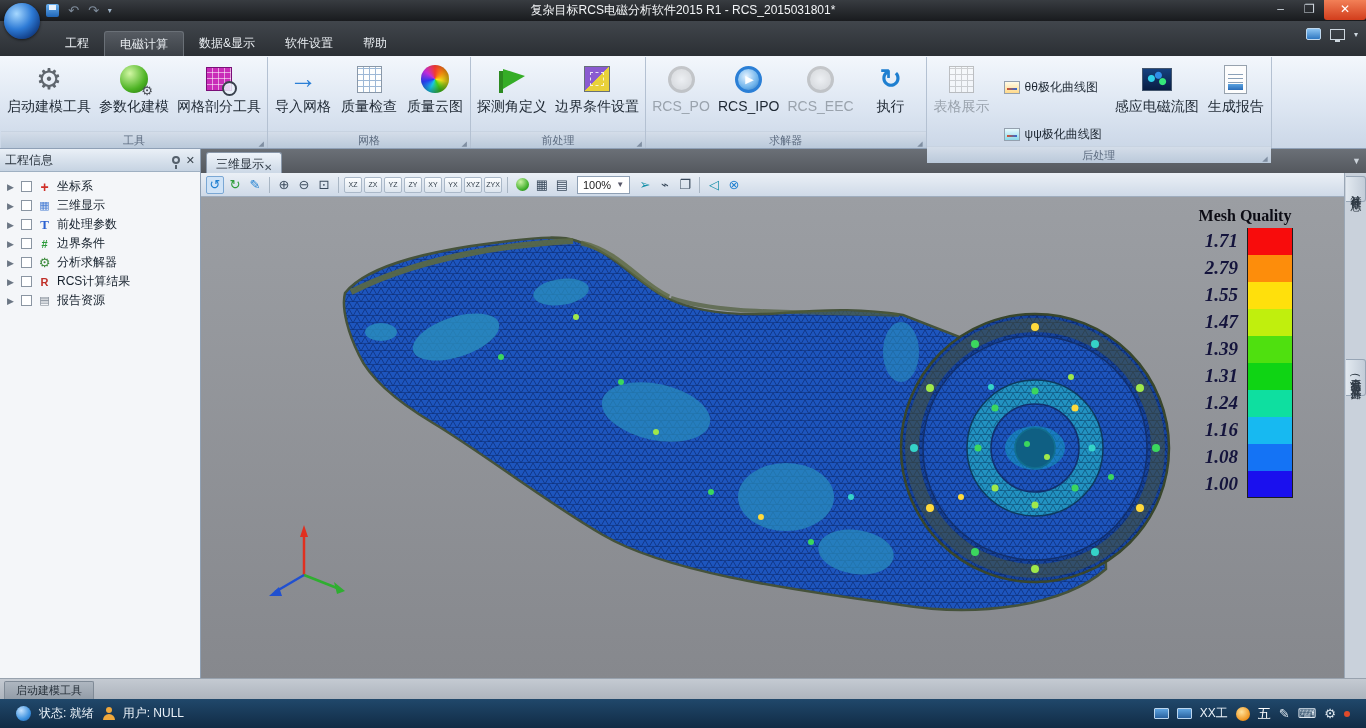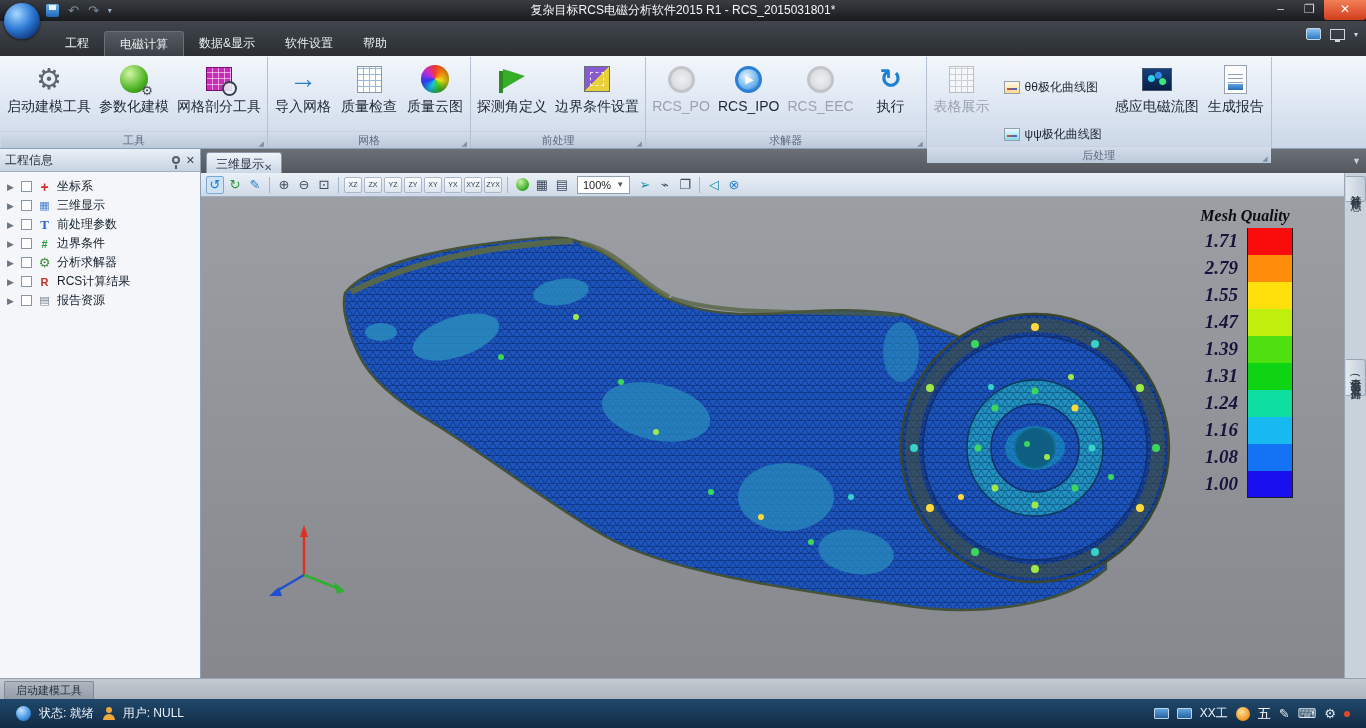--- a/index.html
+++ b/index.html
@@ -148,21 +148,21 @@
     height:18px; padding:0 5px; font-size:11px; margin:0 4px; color:#222; }
   .zoom-box .caret { font-size:8px; color:#556; }
   .sphere-green { width:13px; height:13px; border-radius:50%;
     background:radial-gradient(circle at 35% 30%,#c9f2a2,#3fae2a 65%,#1d6e12); }
 
   
   #view3d { position:absolute; left:201px; top:197px; width:1143px; height:481px;
     background:linear-gradient(180deg,#9b9ea3,#86888d); overflow:hidden; z-index:5; }
   #model-svg { position:absolute; inset:0; }
   .legend { position:absolute; left:984px; top:10px; width:120px; z-index:6; }
-  .legend-title { font-family:"Liberation Serif","DejaVu Serif",serif; font-style:italic; font-weight:bold;
+  .legend-title { font-family:"Liberation Serif","DejaVu Serif",serif; font-weight:bold;
     font-size:16px; color:#0c0c14; text-align:center; margin-bottom:3px; white-space:nowrap; }
   .legend-row { display:flex; height:27px; }
   .legend-val { width:62px; text-align:right; padding-right:9px; font-family:"Liberation Serif","DejaVu Serif",serif;
     font-style:italic; font-weight:bold; font-size:19px; color:#14143c; line-height:26px; }
   .legend-cell { width:46px; border-left:1px solid #1c1c1c; border-right:1px solid #1c1c1c; }
   .legend-row:first-of-type .legend-cell { border-top:1px solid #1c1c1c; }
   .legend-row:last-of-type .legend-cell { border-bottom:1px solid #1c1c1c; }
 
   
   #right-strip { position:absolute; right:0; top:173px; width:22px; bottom:50px;

